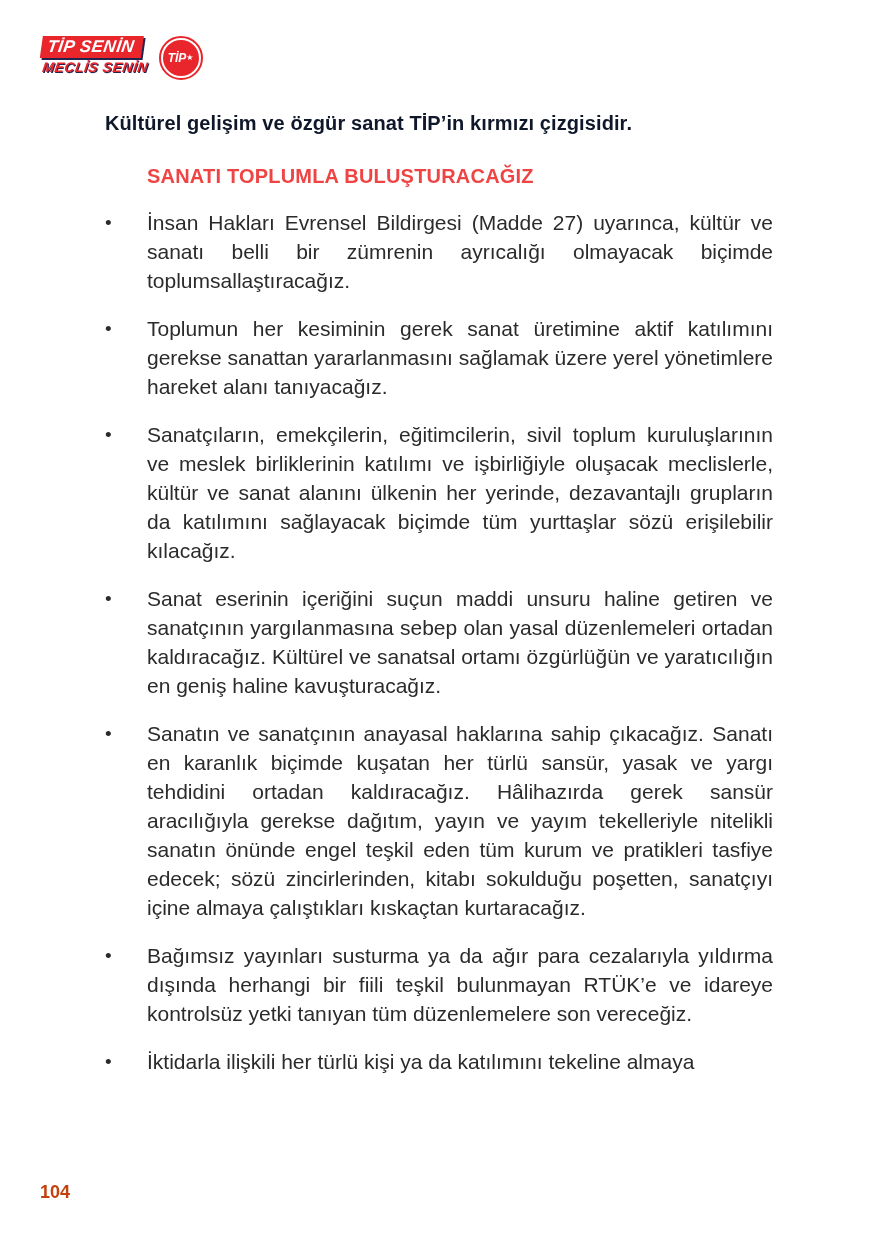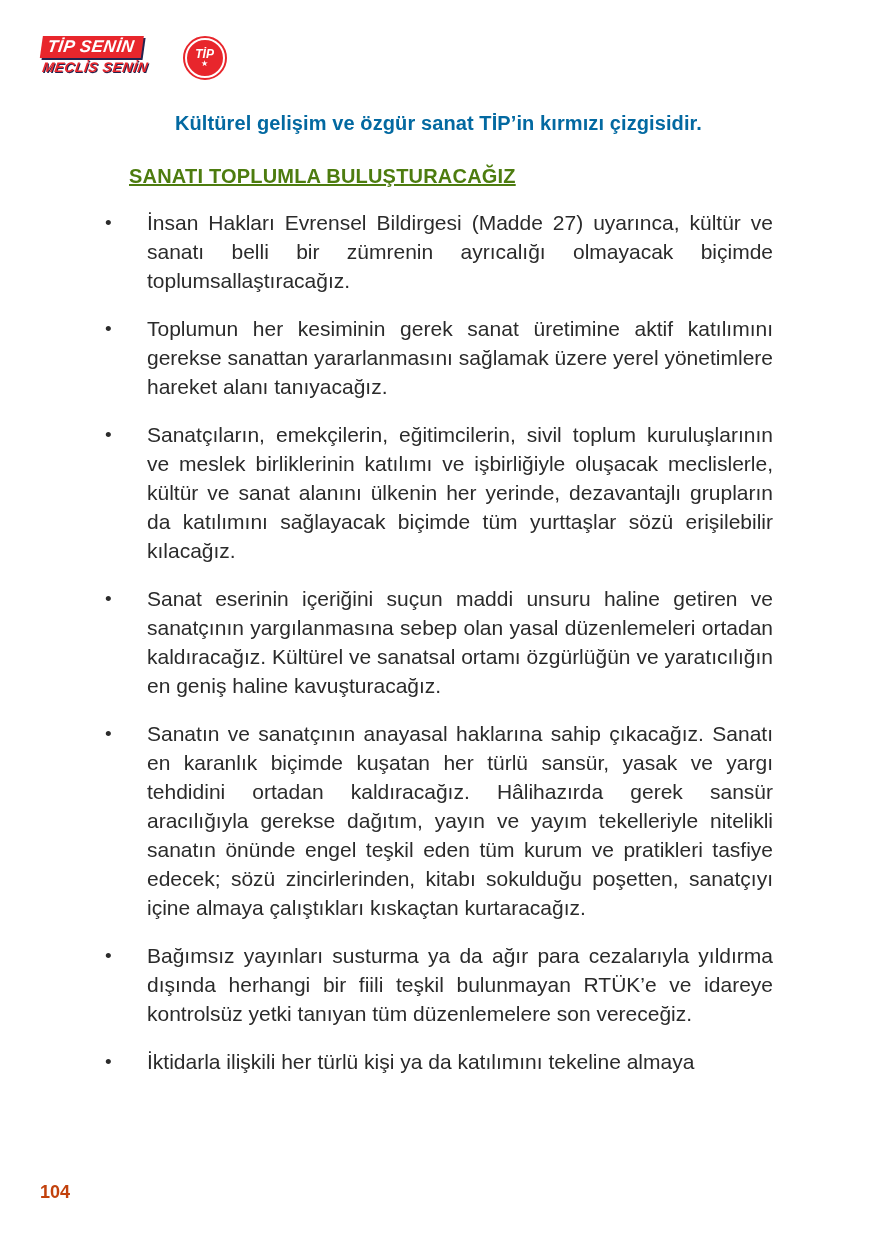--- a/index.html
+++ b/index.html
@@ -20,37 +20,36 @@
     box-shadow: 2px 2px 0 #23234f;
   }
   .chip2 {
     color: #e8262c; font-weight: bold; font-style: italic;
     font-size: 14px; line-height: 17px; padding: 1px 4px; letter-spacing: .5px;
     text-shadow: 1px 1px 0 #23234f;
   }
   .emblem {
     width: 36px; height: 36px; border-radius: 50%;
     background: #e8262c; border: 2px solid #ffffff; outline: 2px solid #e8262c;
-    display: flex; flex-direction: column; align-items: center; justify-content: center;
+    display: flex; flex-direction: row; align-items: center; justify-content: center;
     margin-top: 2px;
-    margin-left: 24px;
   }
   .emblem .tip { color: #ffffff; font-weight: bold; font-style: italic; font-size: 12px; line-height: 12px; }
   .emblem .star { color: #ffffff; font-size: 8px; line-height: 8px; }
 
   
   .red-heading {
     position: absolute; top: 112px; left: 105px; width: 667px;
-    margin: 0; text-align: center;
-    color: #0369a1; font-size: 20px; font-weight: bold; letter-spacing: .1px;
+    margin: 0; text-align: left;
+    color: #0f172a; font-size: 20px; font-weight: bold; letter-spacing: .1px;
   }
   .content { position: absolute; top: 162px; left: 105px; width: 668px; }
   .section-title {
-    font-size: 20px; font-weight: bold; color: #4d7c0f;
-    margin: 32px 0 18px 24px; max-width: 510px; line-height: 28px; letter-spacing: .2px; text-decoration: underline;
+    font-size: 20px; font-weight: bold; color: #ef4444;
+    margin: 32px 0 18px 42px; max-width: 510px; line-height: 28px; letter-spacing: .2px;
   }
   .section:first-child .section-title { margin-top: 0; }
 
   .bullet { display: flex; margin-bottom: 19px; }
   .bullet .dot { flex: 0 0 42px; font-size: 19px; line-height: 29px; color: #2b2b2b; }
   .bullet p {
     margin: 0; flex: 1;
     font-size: 21px; line-height: 29px; text-align: justify; color: #2b2b2b;
   }
 

